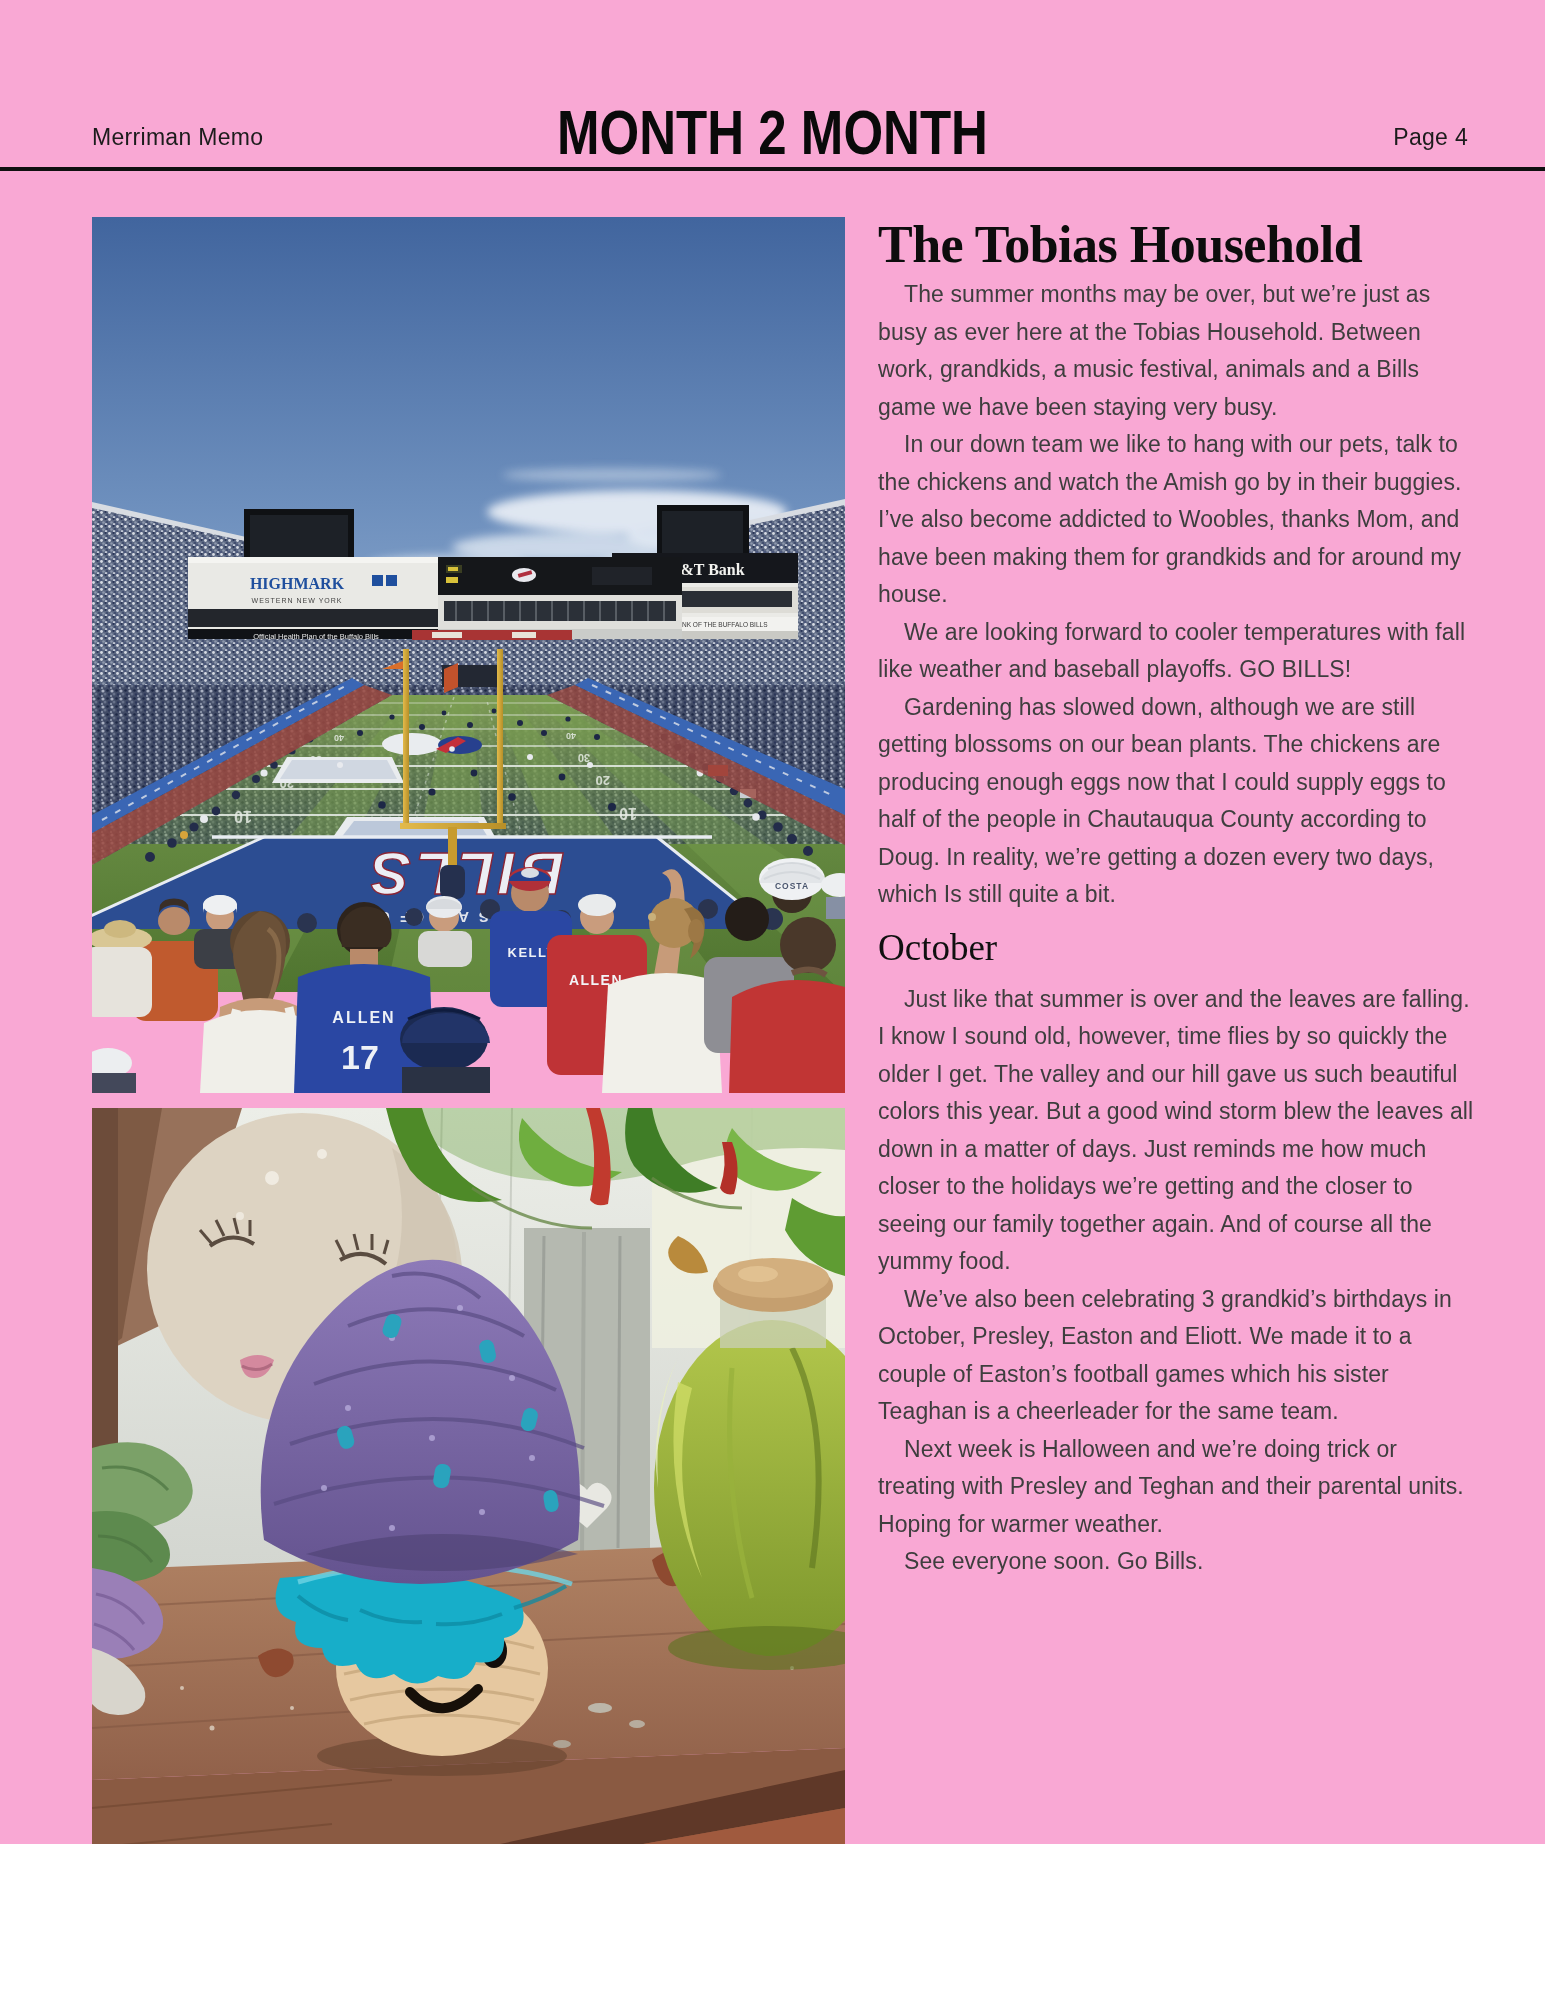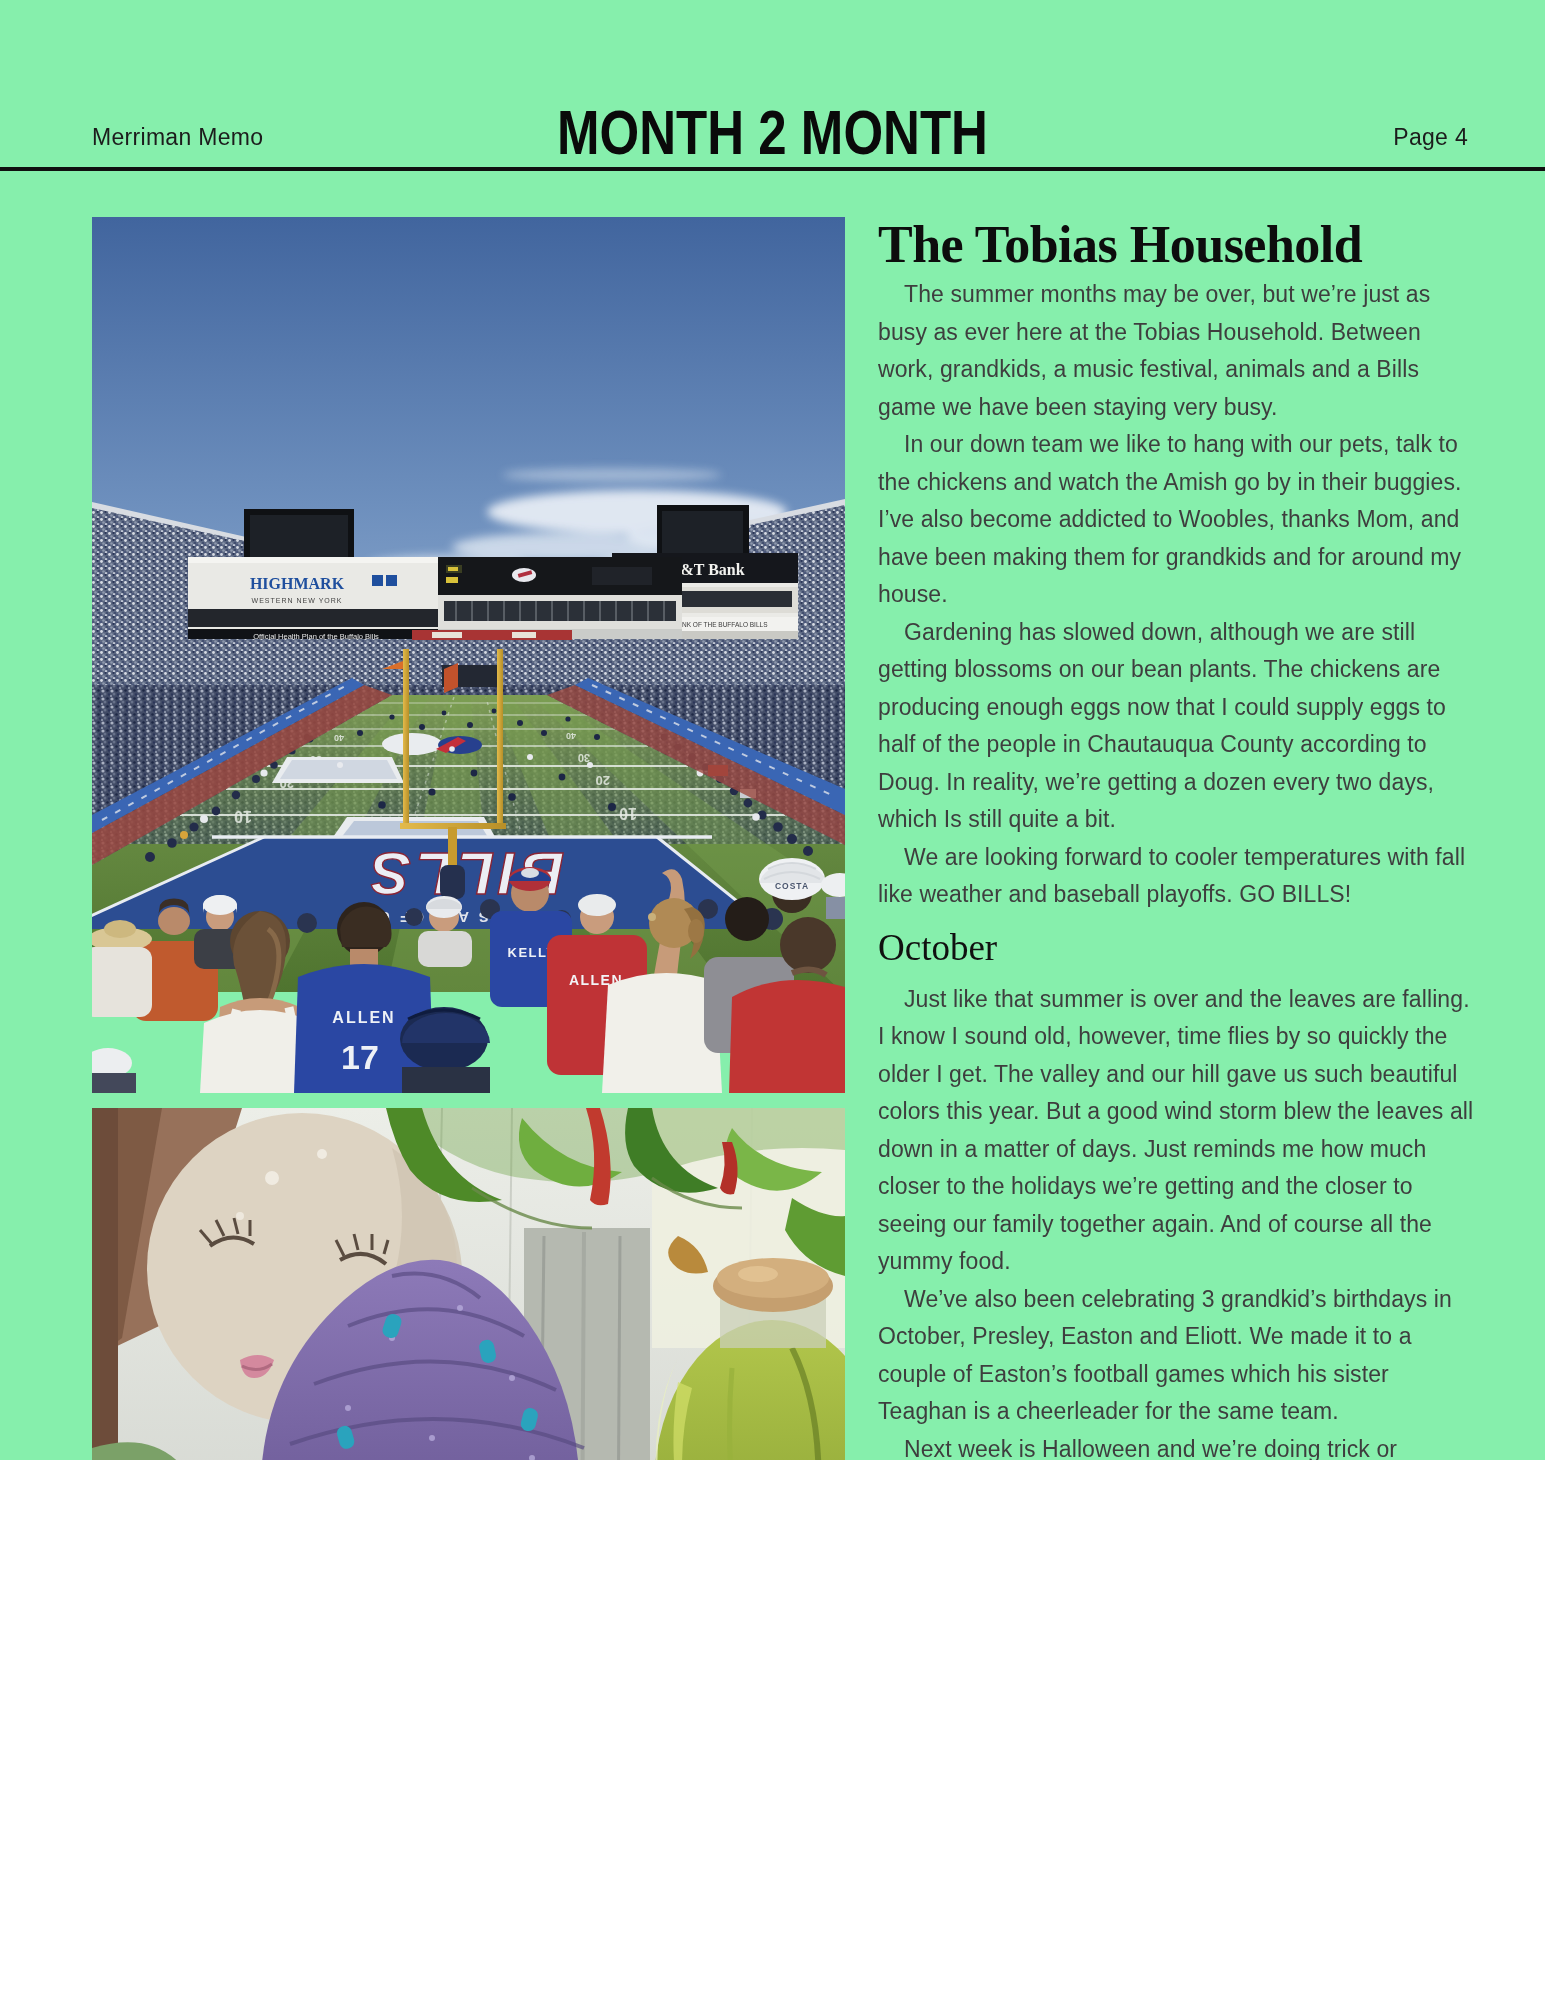--- a/index.html
+++ b/index.html
@@ -1,16 +1,16 @@
 <!DOCTYPE html>
 <html><head>
 <meta charset="utf-8">
 <style>
   html,body{margin:0;padding:0;background:#ffffff;}
-  .page{position:relative;width:1545px;height:1460px;background:#86efac;overflow:hidden;
+  .page{position:relative;width:1545px;height:1844px;background:#f9a8d4;overflow:hidden;
         font-family:"Liberation Sans",sans-serif;}
   
   .pub-name{position:absolute;left:92px;top:124px;font-size:23px;color:#1c1c1c;letter-spacing:.3px;}
   .page-num{position:absolute;right:77px;top:124px;font-size:23px;color:#1c1c1c;letter-spacing:.3px;}
   .masthead{position:absolute;left:0;right:0;top:96px;text-align:center;
             font-size:58px;font-weight:700;color:#0a0a0a;letter-spacing:0;
             transform:scale(.88,1.08);transform-origin:center top;white-space:nowrap;}
   .rule{position:absolute;left:0;right:0;height:4px;background:#101010;}
   .rule.top{top:167px;}
   .rule.bottom{top:1959px;}
@@ -628,22 +628,22 @@
       <path d="M214,446 q136,-40 272,0 q-136,34 -272,0z" fill="#4a3f70" opacity=".55"></path>
     </g>
   </svg>
   </div>
 
   <div class="article">
     <h1>The Tobias Household</h1>
 
     <p>The summer months may be over, but we’re just as busy as ever here at the Tobias Household. Between work, grandkids, a music festival, animals and a Bills game we have been staying very busy.</p>
     <p>In our down team we like to hang with our pets, talk to the chickens and watch the Amish go by in their buggies. I’ve also become addicted to Woobles, thanks Mom, and have been making them for grandkids and for around my house.</p>
+    <p>We are looking forward to cooler temperatures with fall like weather and baseball playoffs. GO BILLS!</p>
     <p>Gardening has slowed down, although we are still getting blossoms on our bean plants. The chickens are producing enough eggs now that I could supply eggs to half of the people in Chautauqua County according to Doug. In reality, we’re getting a dozen every two days, which Is still quite a bit.</p>
-    <p>We are looking forward to cooler temperatures with fall like weather and baseball playoffs. GO BILLS!</p>
 
     <h2>October</h2>
     <p>Just like that summer is over and the leaves are falling. I know I sound old, however, time flies by so quickly the older I get. The valley and our hill gave us such beautiful colors this year. But a good wind storm blew the leaves all down in a matter of days. Just reminds me how much closer to the holidays we’re getting and the closer to seeing our family together again. And of course all the yummy food.</p>
     <p>We’ve also been celebrating 3 grandkid’s birthdays in October, Presley, Easton and Eliott. We made it to a couple of Easton’s football games which his sister Teaghan is a cheerleader for the same team.</p>
     <p>Next week is Halloween and we’re doing trick or treating with Presley and Teghan and their parental units. Hoping for warmer weather.</p>
     <p>See everyone soon. Go Bills.</p>
   </div>
 
   <div class="rule bottom"></div>
 </div>

